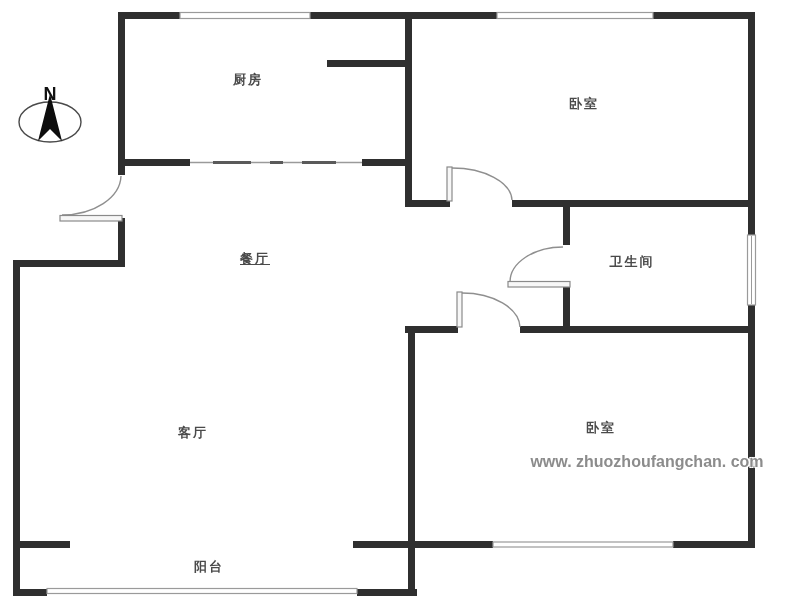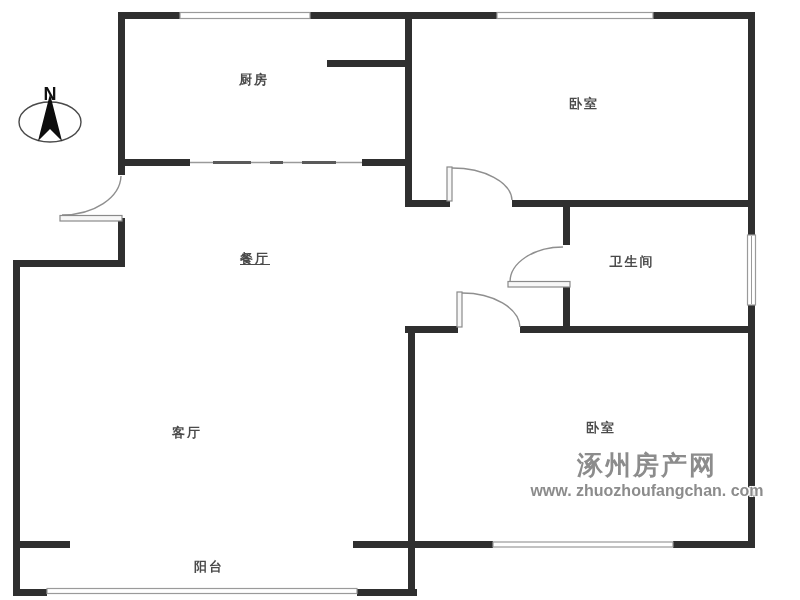--- a/index.html
+++ b/index.html
@@ -131,26 +131,25 @@
       <rect class="door-leaf" x="457" y="292" width="5" height="35"></rect>
     </g>
 
     <g>
       <ellipse class="compass-ellipse" cx="50" cy="122" rx="31" ry="20"></ellipse>
       <polygon class="compass-needle" points="50,94 62,141 50,129 38,141"></polygon>
       <text class="compass-n" x="50" y="100" text-anchor="middle">N</text>
     </g>
   </svg>
 
-  <div class="room-label" style="left:254px;top:80px;">厨房</div>
+  <div class="room-label" style="left:248px;top:80px;">厨房</div>
   <div class="room-label" style="left:584px;top:104px;">卧室</div>
   <div class="room-label" style="left:255px;top:259px;text-decoration:underline;">餐厅</div>
   <div class="room-label" style="left:632px;top:262px;">卫生间</div>
-  <div class="room-label" style="left:187px;top:433px;">客厅</div>
+  <div class="room-label" style="left:193px;top:433px;">客厅</div>
   <div class="room-label" style="left:601px;top:428px;">卧室</div>
   <div class="room-label" style="left:191px;top:567px;padding-left:36px;">阳台</div>
 
   <div class="watermark">
-    <div class="site-name">涿州房产网</div>
     <div class="site-url">www. zhuozhoufangchan. com</div>
   </div>
 
 </div>
 
 </body></html>

